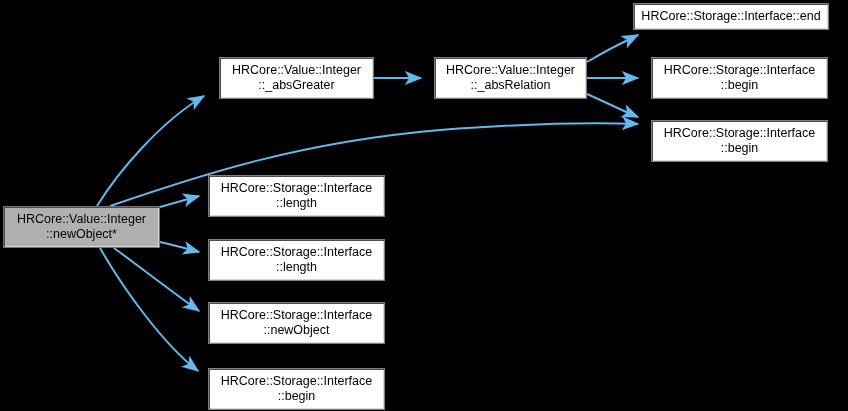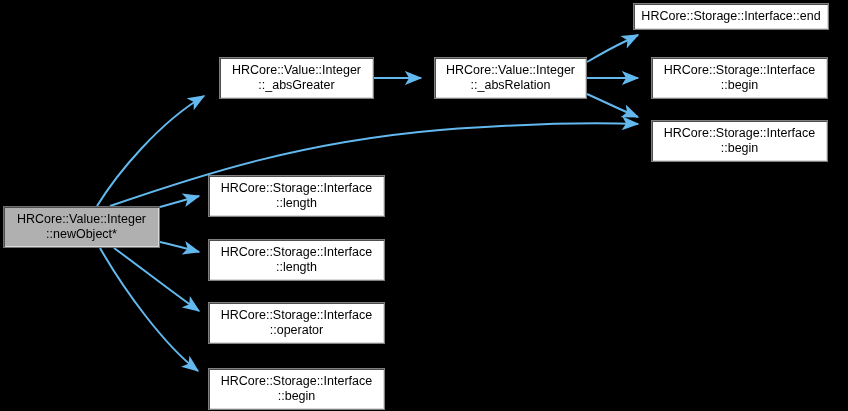--- a/index.html
+++ b/index.html
@@ -100,21 +100,21 @@
       <div class="node" style="left: 208px; top: 175px; width: 177px; height: 42px;">
         <span class="line">HRCore::Storage::Interface</span>
         <span class="line">::length</span>
       </div>
       <div class="node" style="left: 208px; top: 239px; width: 177px; height: 42px;">
         <span class="line">HRCore::Storage::Interface</span>
         <span class="line">::length</span>
       </div>
       <div class="node" style="left: 208px; top: 302px; width: 177px; height: 42px;">
         <span class="line">HRCore::Storage::Interface</span>
-        <span class="line">::operator</span>
+        <span class="line">::newObject</span>
       </div>
       <div class="node" style="left: 208px; top: 368px; width: 177px; height: 42px;">
         <span class="line">HRCore::Storage::Interface</span>
         <span class="line">::begin</span>
       </div>
     </div>
 
 </div>
 
 </body></html>

